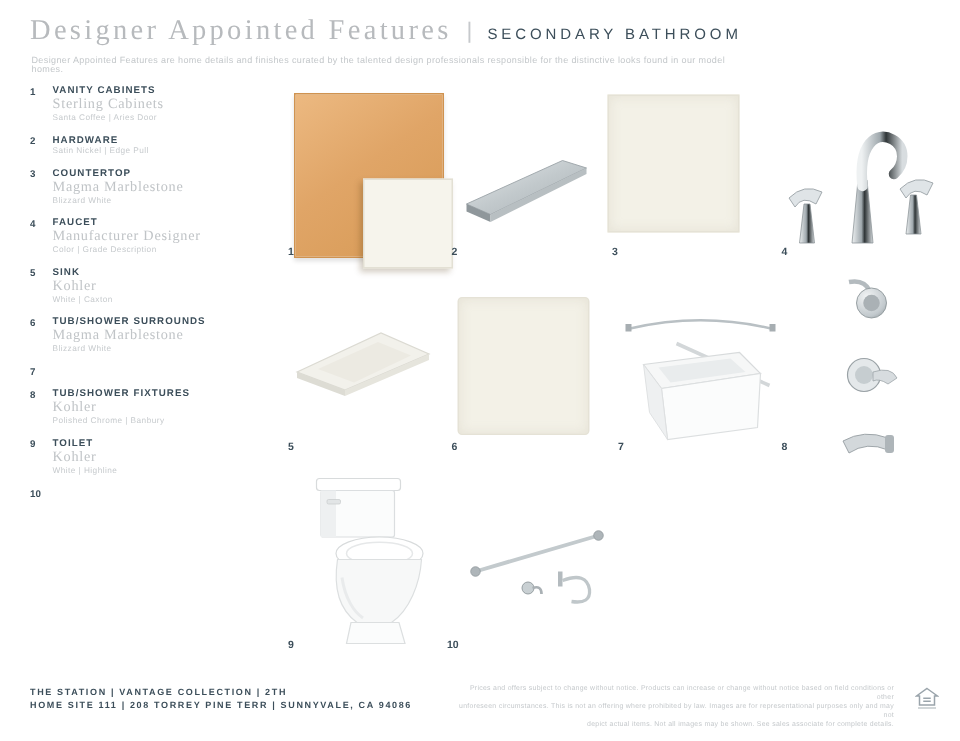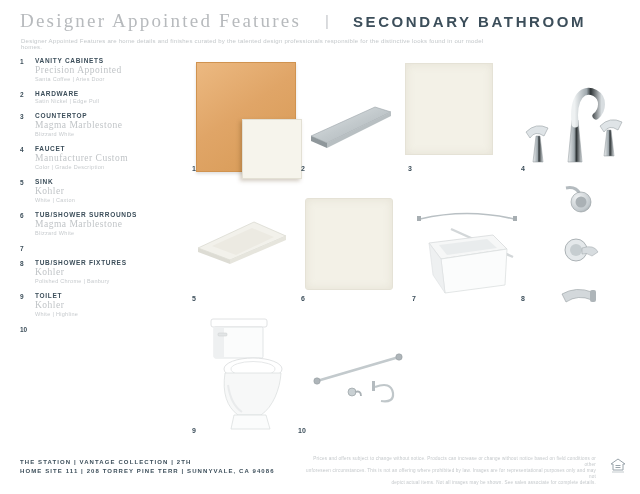--- a/index.html
+++ b/index.html
@@ -1,25 +1,25 @@
 <!DOCTYPE html>
 <html><head>
 <meta charset="utf-8">
 <style>
   * { margin:0; padding:0; box-sizing:border-box; }
   html,body { width:640px; height:494px; background:#ffffff; overflow:hidden;
               font-family:"Liberation Sans", sans-serif; }
   #page { position:relative; width:640px; height:494px; background:#ffffff; }
 
   
-  .header { position:absolute; left:20px; top:10px; display:flex; align-items:baseline; gap:24px; }
+  .header { position:absolute; left:20px; top:10px; display:flex; align-items:baseline; gap:10px; }
   .header-title { font-family:"Liberation Serif", serif; font-weight:400; font-size:19px;
                   color:#b7babd; letter-spacing:2.2px; }
   .header-divider { color:#c6c9cc; font-size:15px; font-weight:300; position:relative; top:-1px; }
-  .header-subtitle { font-size:15px; font-weight:700; color:#3c4e5a; letter-spacing:2.6px; }
+  .header-subtitle { font-size:10px; font-weight:400; color:#3c4e5a; letter-spacing:2.6px; }
   .header-desc { position:absolute; left:21px; top:38px; width:480px; font-size:6px;
                  color:#c3c7ca; letter-spacing:0.25px; }
 
   
   .features { position:absolute; left:20px; top:57px; width:168px; }
   .feature { display:flex; margin-bottom:7px; }
   .f-num { width:15px; flex:none; font-size:6.5px; font-weight:700; color:#3c4e5a; padding-top:1px; }
   .f-cat { font-size:6.5px; font-weight:700; color:#3c4e5a; letter-spacing:0.7px; margin-bottom:1px; }
   .f-brand { font-family:"Liberation Serif", serif; font-size:9.5px; color:#c0c4c7;
              letter-spacing:0.5px; line-height:11px; }
@@ -59,21 +59,21 @@
     <span class="header-divider">|</span>
     <span class="header-subtitle">SECONDARY BATHROOM</span>
   </div>
   <div class="header-desc">Designer Appointed Features are home details and finishes curated by the talented design professionals responsible for the distinctive looks found in our model homes.</div>
 
   <div class="features">
     <div class="feature">
       <div class="f-num">1</div>
       <div>
           <div class="f-cat">VANITY CABINETS</div>
-        <div class="f-brand">Precision Appointed</div>
+        <div class="f-brand">Sterling Cabinets</div>
         <div class="f-detail">Santa Coffee  |  Aries Door</div>
         </div>
     </div>
     <div class="feature">
       <div class="f-num">2</div>
       <div>
           <div class="f-cat">HARDWARE</div>
 
         <div class="f-detail">Satin Nickel  |  Edge Pull</div>
         </div>
@@ -83,21 +83,21 @@
       <div>
           <div class="f-cat">COUNTERTOP</div>
         <div class="f-brand">Magma Marblestone</div>
         <div class="f-detail">Blizzard White</div>
         </div>
     </div>
     <div class="feature">
       <div class="f-num">4</div>
       <div>
           <div class="f-cat">FAUCET</div>
-        <div class="f-brand">Manufacturer Custom</div>
+        <div class="f-brand">Manufacturer Designer</div>
         <div class="f-detail">Color  |  Grade Description</div>
         </div>
     </div>
     <div class="feature">
       <div class="f-num">5</div>
       <div>
           <div class="f-cat">SINK</div>
         <div class="f-brand">Kohler</div>
         <div class="f-detail">White  |  Caxton</div>
         </div>

